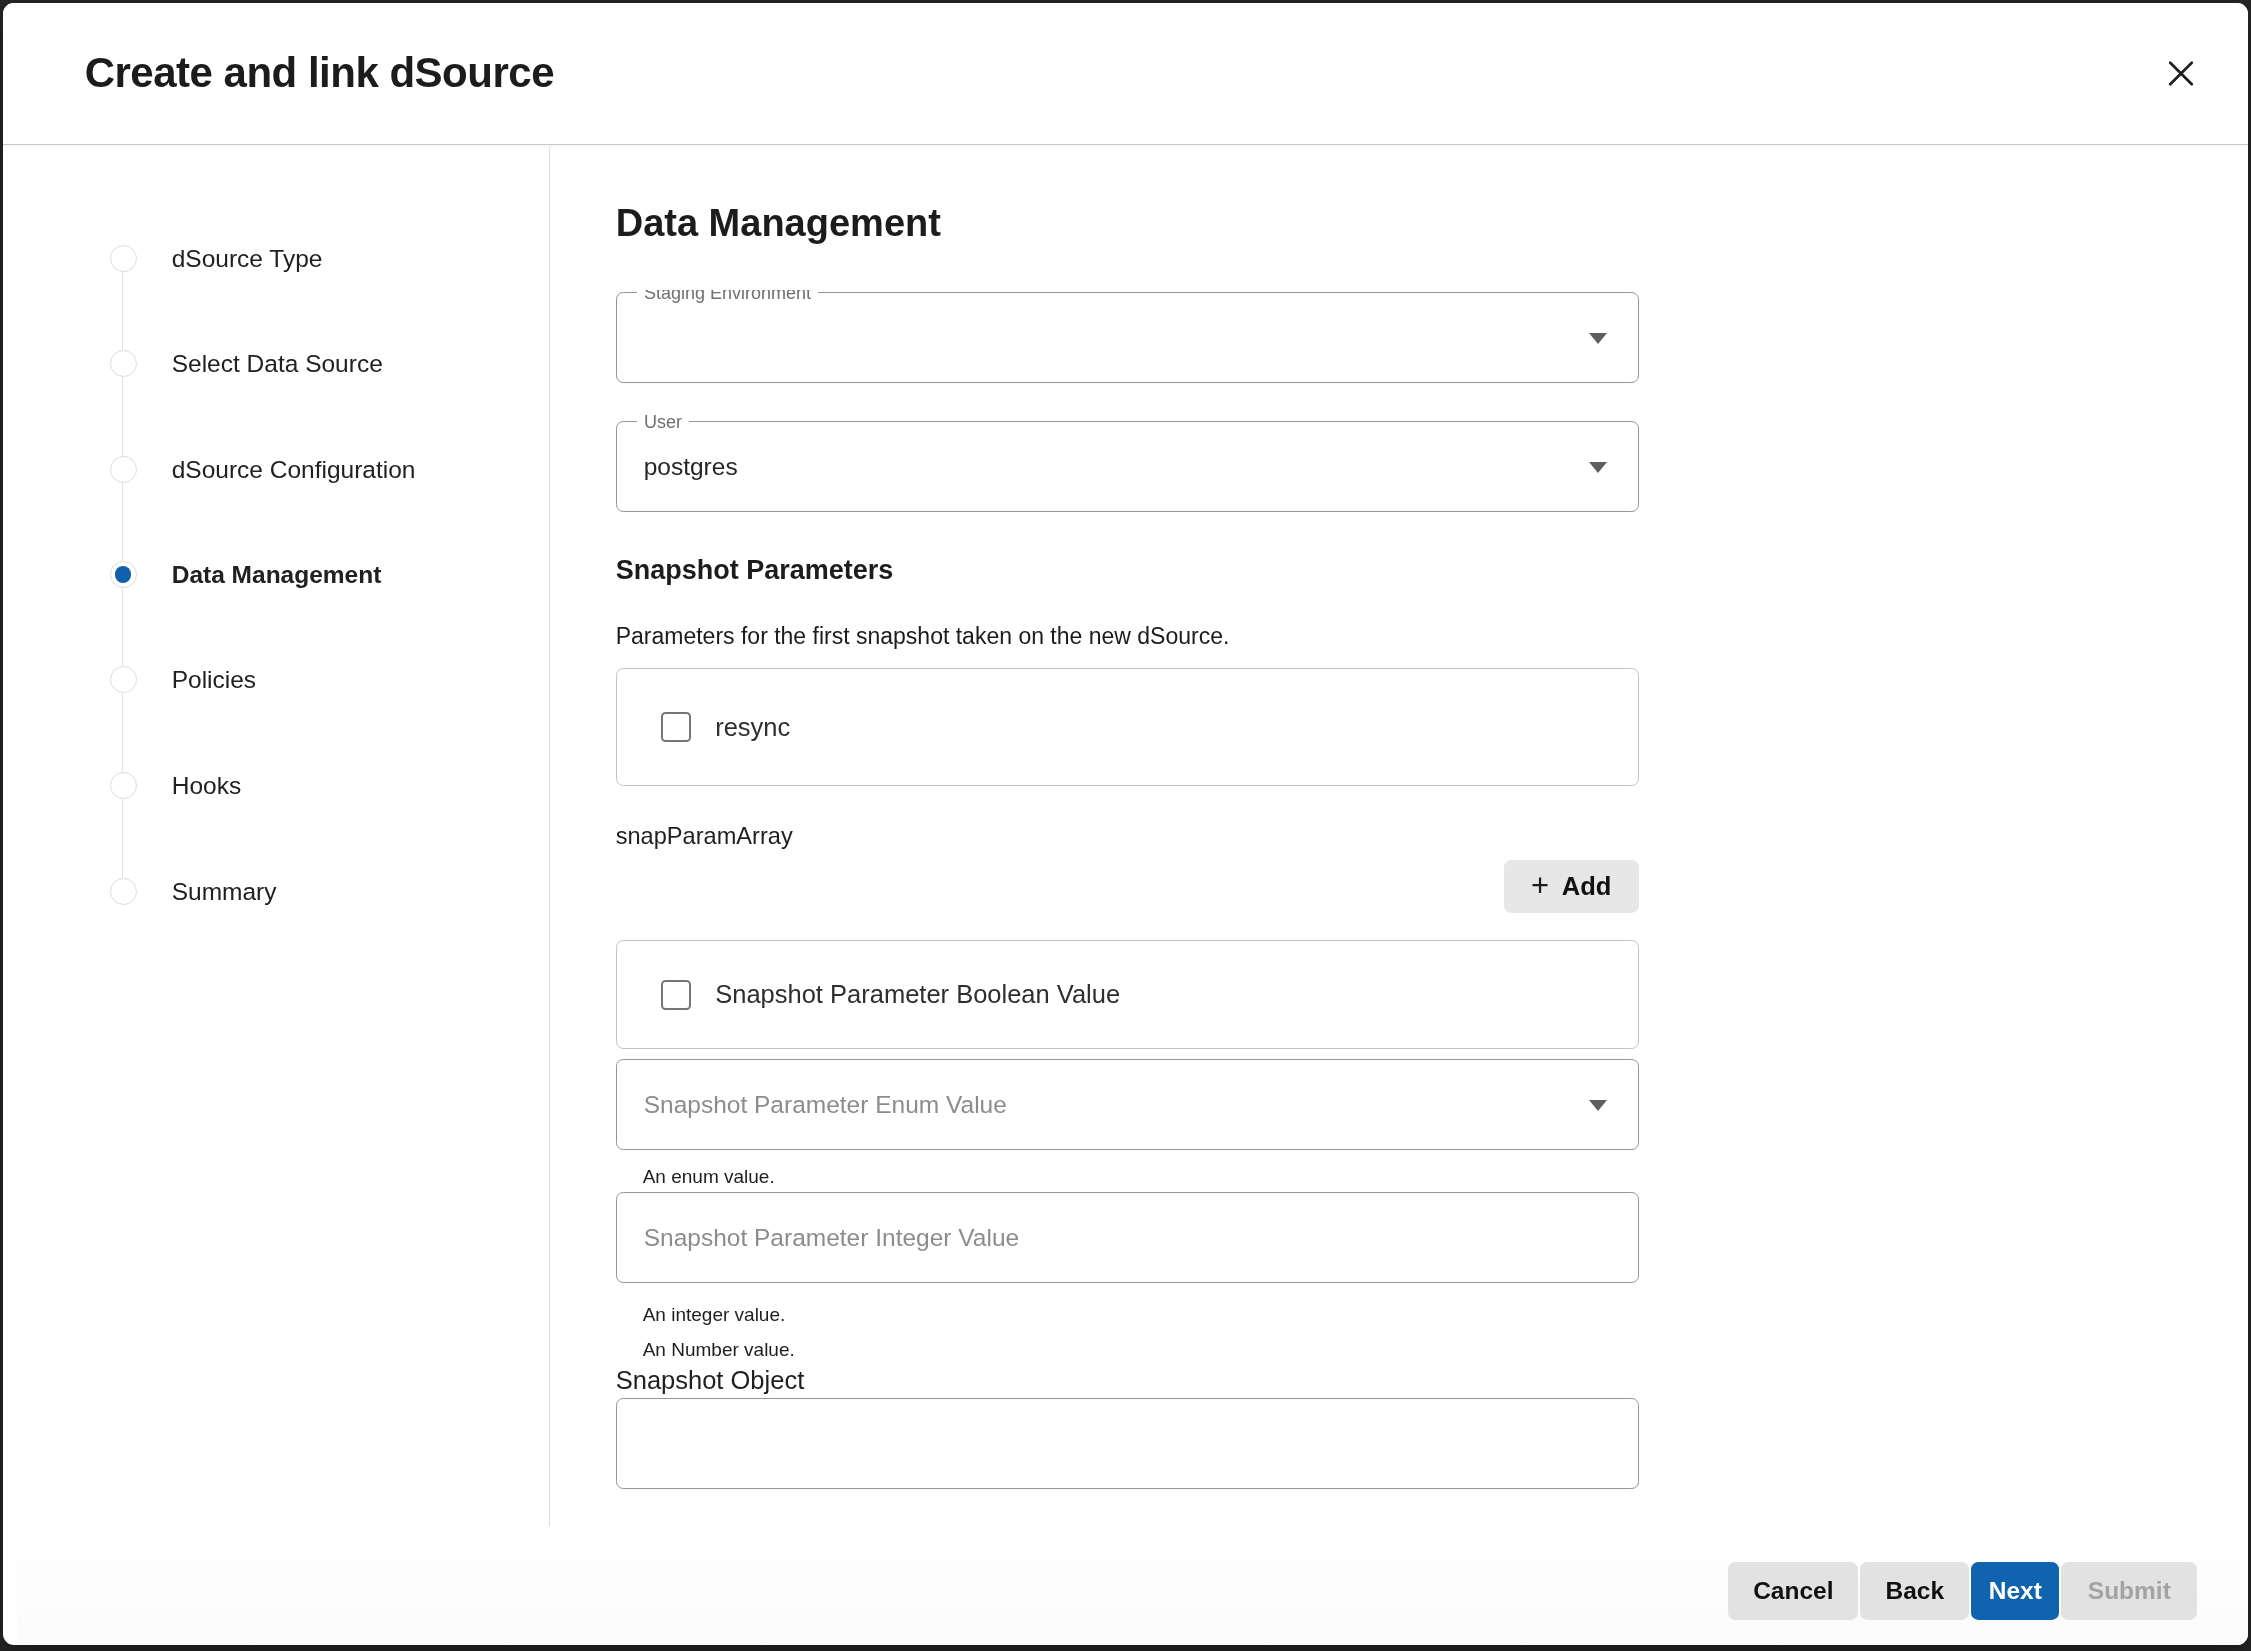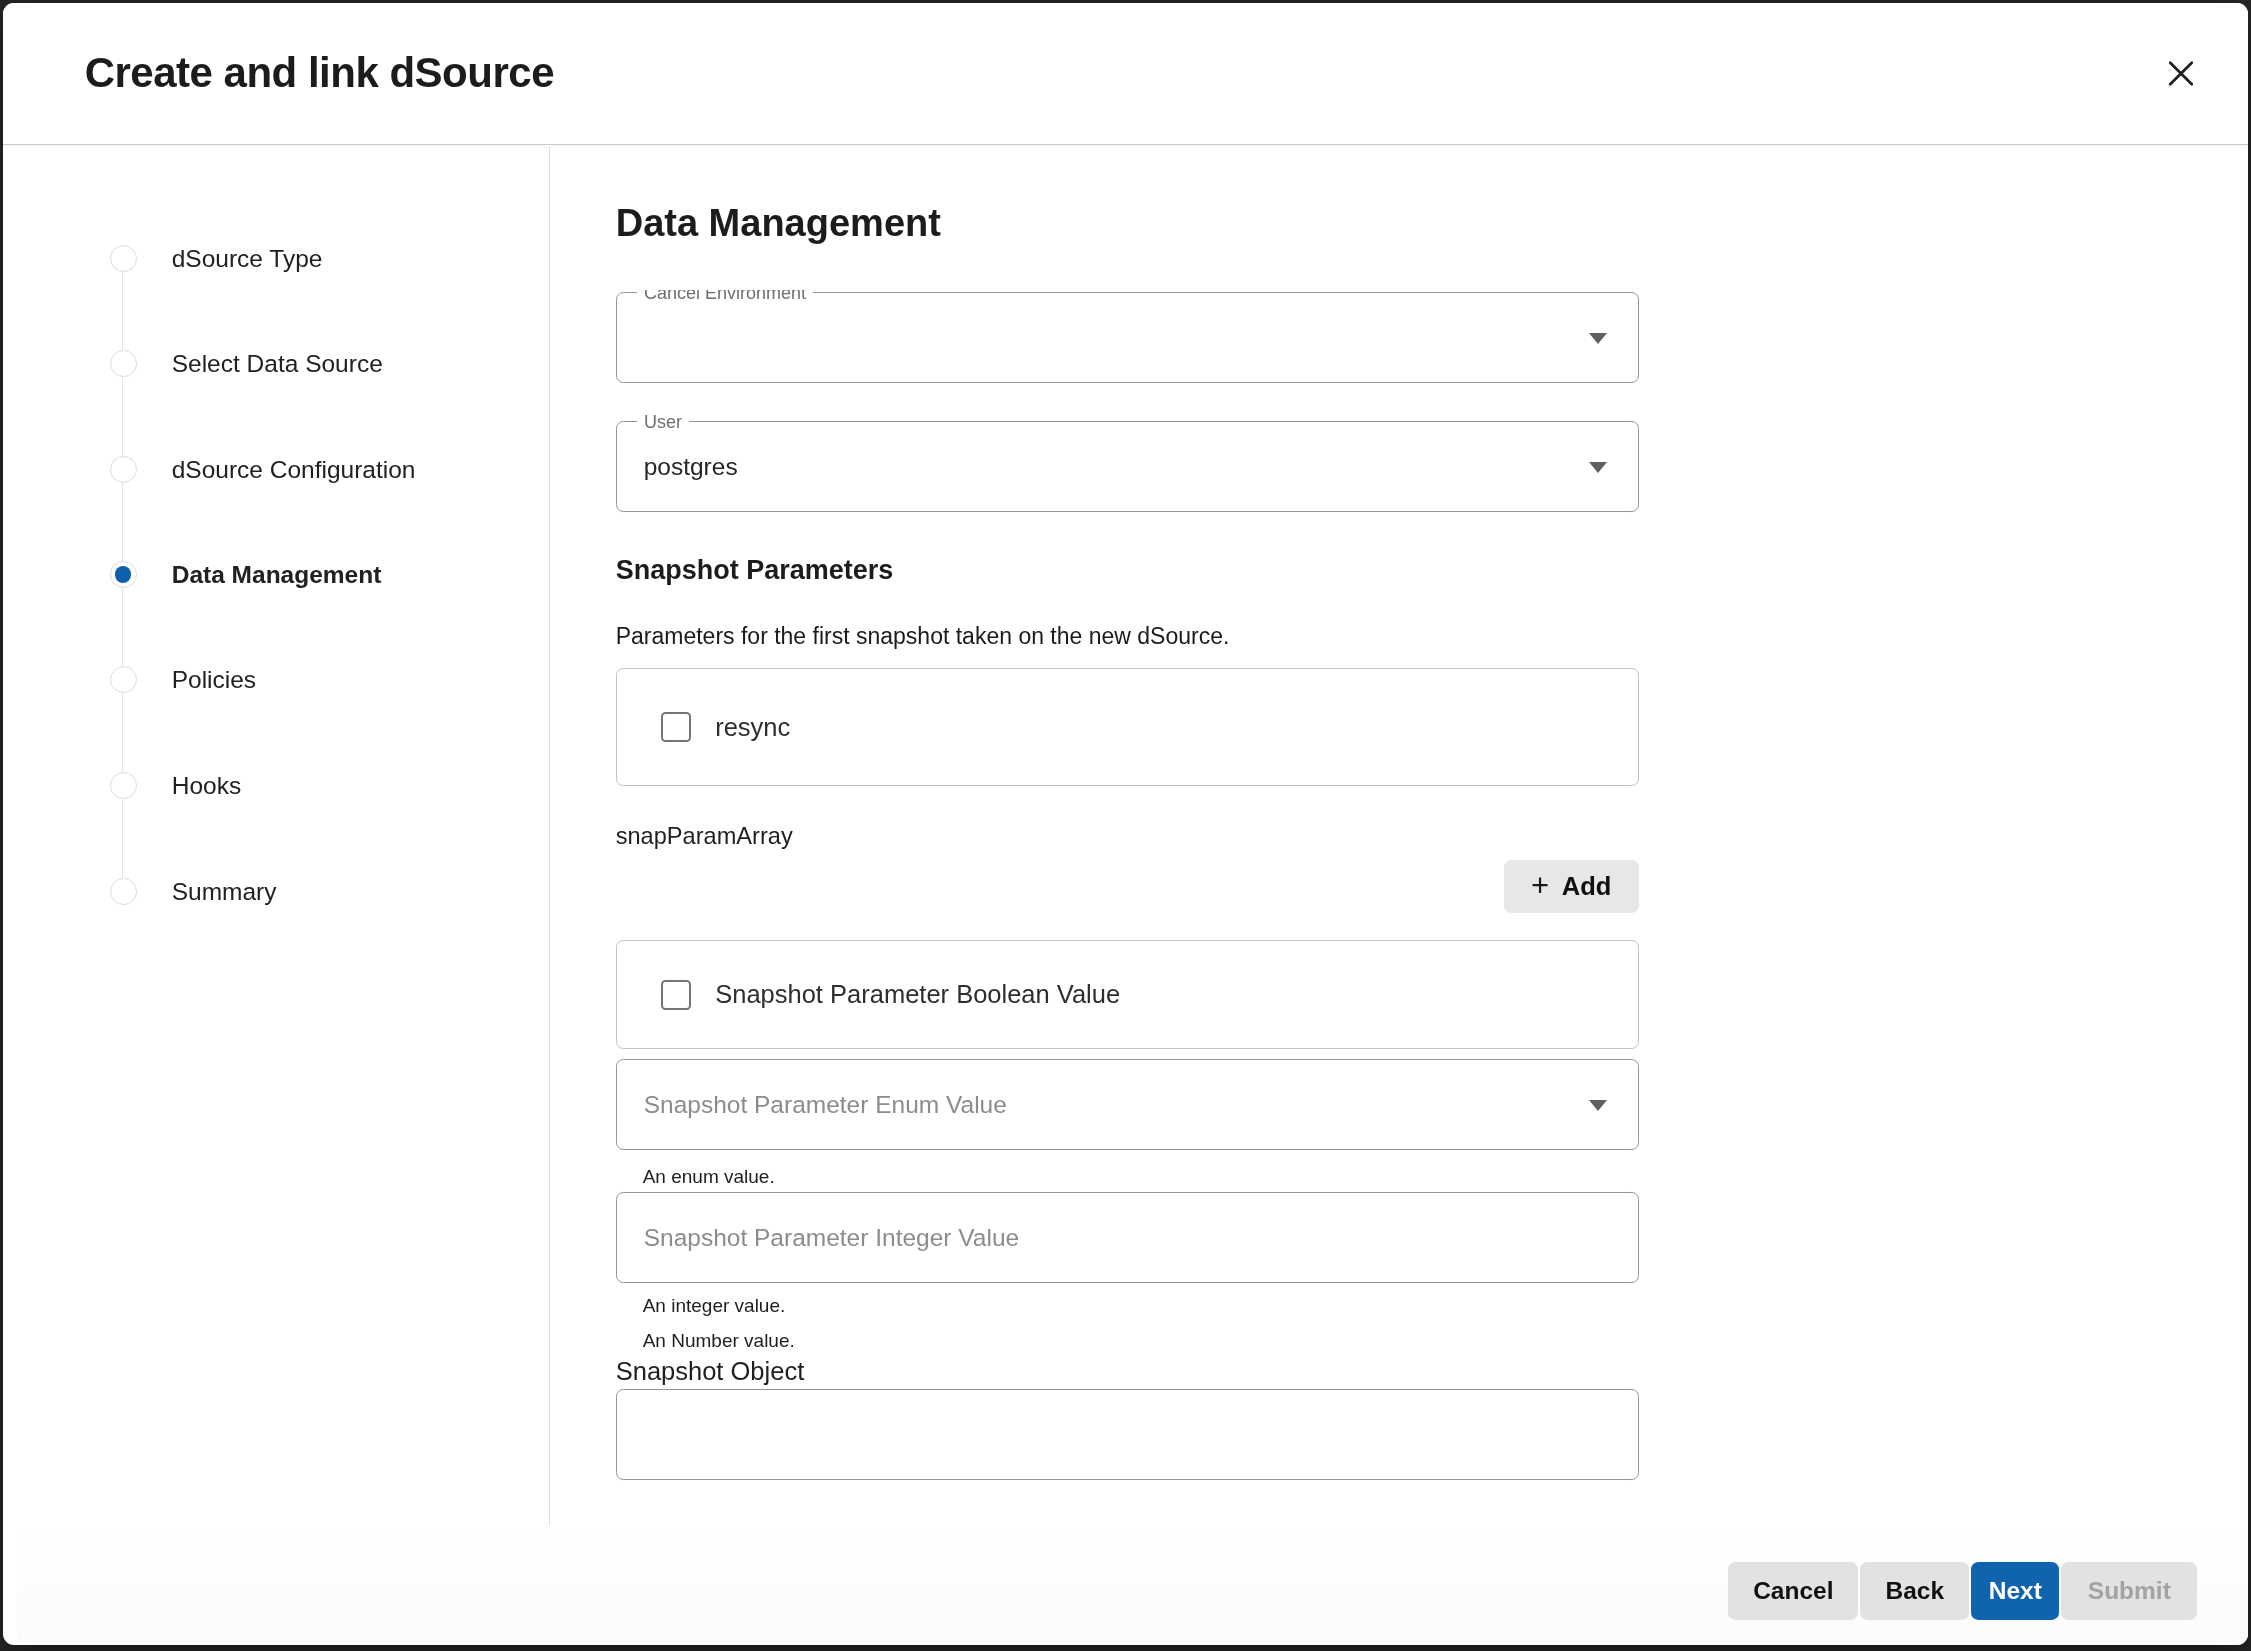--- a/index.html
+++ b/index.html
@@ -187,21 +187,21 @@
       </aside>
 
       <div class="vdivider"></div>
 
       <main class="content">
         <h2 class="content-heading">Data Management</h2>
 
         <div class="form-clip">
 
           <div class="fld" style="margin-top:2.7px;" role="combobox">
-            <span class="flabel">Cancel Environment</span>
+            <span class="flabel">Staging Environment</span>
             <span class="fval"></span>
             <span class="arrow"></span>
           </div>
 
           <div class="fld" style="margin-top:38px;" role="combobox">
             <span class="flabel">User</span>
             <span class="fval">postgres</span>
             <span class="arrow"></span>
           </div>
 
@@ -229,21 +229,21 @@
 
           <div class="fld placeholder" style="margin-top:10px;" role="combobox">
             <span class="fval">Snapshot Parameter Enum Value</span>
             <span class="arrow"></span>
           </div>
           <div class="helper" style="margin-top:14.5px;">An enum value.</div>
 
           <div class="fld" style="margin-top:3.6px;">
             <input class="fin" placeholder="Snapshot Parameter Integer Value" style="">
           </div>
-          <div class="helper" style="margin-top:11px;">An integer value.</div>
+          <div class="helper" style="margin-top:20px;">An integer value.</div>
 
           <div class="helper" style="margin-top:11px;">An Number value.</div>
 
           <div class="obj-label">Snapshot Object</div>
 
           <div class="fld" style="margin-top:1.8px;"></div>
 
         </div>
       </main>
     </div>

